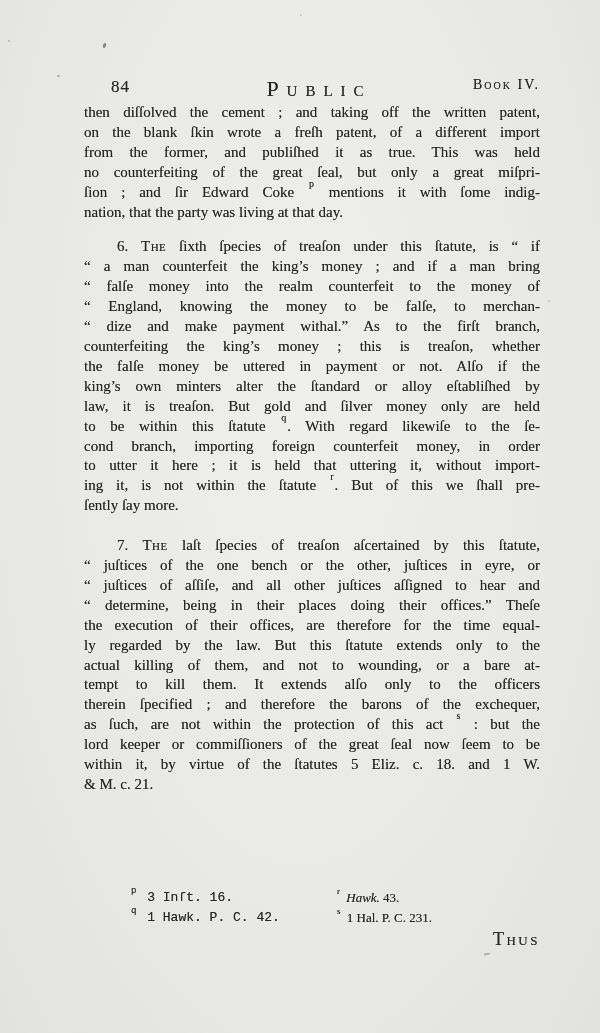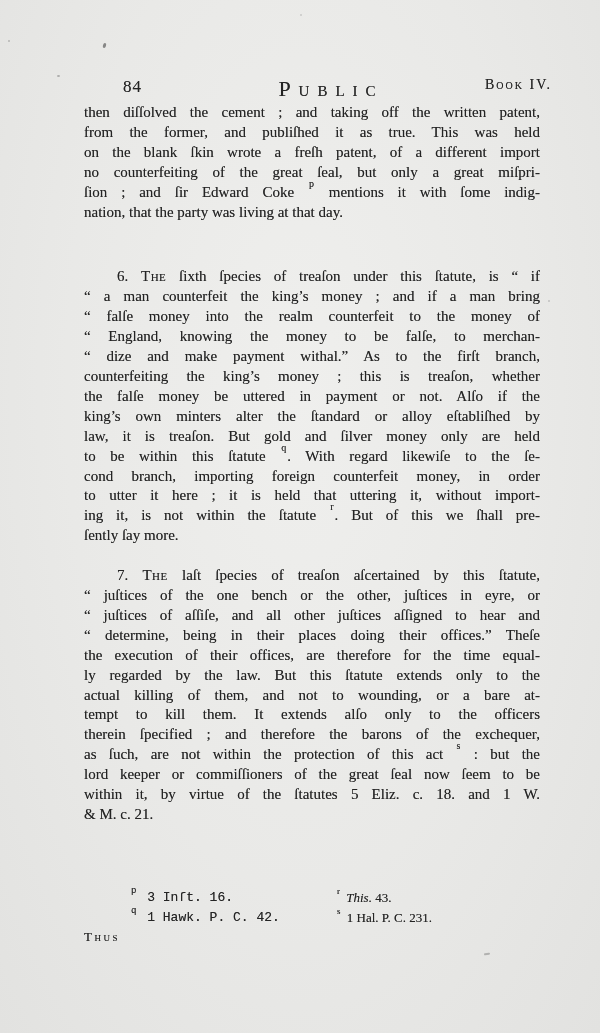--- a/index.html
+++ b/index.html
@@ -15,60 +15,60 @@
     margin: 0 auto;
     background: var(--paper);
     background-image: radial-gradient(ellipse at 50% 38%, #efefed 0%, #e9e9e7 55%, #e2e2e0 100%);
     font-family: "Liberation Serif", "DejaVu Serif", serif;
     color: var(--ink);
     overflow: hidden;
   }
   .page-text { text-shadow: 0 0 0.6px rgba(40,40,40,0.55); }
 
   
-  .header { position: absolute; top: 76px; left: 96px; width: 456px; height: 26px; }
+  .header { position: absolute; top: 76px; left: 84px; width: 456px; height: 26px; }
   .pagenum { position: absolute; left: 27px; top: 1px; font-size: 17px; letter-spacing: 1px; }
   .running-title {
     position: absolute; left: 0; right: 0; top: 0; text-align: center;
     font-variant: small-caps; font-size: 22px; letter-spacing: 8px; text-indent: 14px;
   }
   .book-label {
     position: absolute; right: 0; top: 1px;
     font-variant: small-caps; font-size: 14px; letter-spacing: 2px;
   }
 
   
   .bodytext {
     position: absolute; left: 84px; top: 103px; width: 456px;
     font-size: 15px; line-height: 19.9px;
   }
   .paragraph { margin: 0; }
-  .paragraph + .paragraph { margin-top: 45px; }
+  .paragraph + .paragraph { margin-top: 15px; }
   .paragraph:nth-of-type(3) { margin-top: 20px; }
   .line { text-align: justify; text-align-last: justify; }
   .line.last { text-align-last: left; }
   .line.indent { text-indent: 33px; }
   sup { font-size: 10px; line-height: 0; position: relative; top: -4px; margin: 0 1px; }
   .sc { font-variant: small-caps; letter-spacing: 0.5px; }
   .it { font-style: italic; }
 
   
   .footnotes {
     position: absolute; left: 84px; top: 888px; width: 456px; height: 44px;
     font-size: 13px; line-height: 20px;
   }
   .fn-col { position: absolute; top: 0; }
   .fn-col.left  { left: 46px; font-family: Liberation Mono, monospace; }
   .fn-col.right { left: 252px; }
   .footnotes sup { font-size: 9px; top: -3px; margin-right: 3px; }
 
   
   .catchword {
-    position: absolute; left: 84px; top: 929px; width: 456px; 
-    font-variant: small-caps; font-size: 13px; letter-spacing: 2.5px;
+    position: absolute; left: 84px; top: 929px; width: 456px; text-align: right;
+    font-variant: small-caps; font-size: 18px; letter-spacing: 2.5px;
   }
 
   
   .speck { position: absolute; background: rgba(55,55,55,0.55); border-radius: 50%; }
   .speck.s1 { left: 103px; top: 43px;  width: 3px; height: 5px; border-radius: 2px/3px; transform: rotate(18deg); }
   .speck.s2 { left: 57px;  top: 75px;  width: 3px; height: 2px; opacity: .6; }
   .speck.s3 { left: 8px;   top: 40px;  width: 2px; height: 2px; opacity: .5; }
   .speck.s4 { left: 548px; top: 300px; width: 2px; height: 2px; opacity: .4; }
   .speck.s5 { left: 484px; top: 953px; width: 6px; height: 2px; border-radius: 1px; opacity: .55; transform: rotate(-8deg); }
   .speck.s6 { left: 300px; top: 14px;  width: 2px; height: 2px; opacity: .35; }
@@ -80,22 +80,22 @@
 
   <div class="header">
     <span class="pagenum">84</span>
     <span class="running-title">Public</span>
     <span class="book-label">Book IV.</span>
   </div>
 
   <div class="bodytext" id="bodytext">
       <div class="paragraph">
         <div class="line">then diſſolved the cement ; and taking off the written patent,</div>
+        <div class="line">on the blank ſkin wrote a freſh patent, of a different import</div>
         <div class="line">from the former, and publiſhed it as true.  This was held</div>
-        <div class="line">on the blank ſkin wrote a freſh patent, of a different import</div>
         <div class="line">no counterfeiting of the great ſeal, but only a great miſpri-</div>
         <div class="line">ſion ; and ſir Edward Coke <sup>p</sup> mentions it with ſome indig-</div>
         <div class="line last">nation, that the party was living at that day.</div>
       </div>
       <div class="paragraph">
         <div class="line indent">6. <span class="sc">The</span> ſixth ſpecies of treaſon under this ſtatute, is “ if</div>
         <div class="line">“ a man counterfeit the king’s money ; and if a man bring</div>
         <div class="line">“ falſe money into the realm counterfeit to the money of</div>
         <div class="line">“ England, knowing the money to be falſe, to merchan-</div>
         <div class="line">“ dize and make payment withal.”  As to the firſt branch,</div>
@@ -125,21 +125,21 @@
         <div class="line last">&amp; M. c. 21.</div>
       </div>
     </div>
 
   <div class="footnotes">
     <div class="fn-col left" id="fn-left">
         <div class="fn-line"><sup>p</sup> 3 Inſt. 16.</div>
         <div class="fn-line"><sup>q</sup> 1 Hawk. P. C. 42.</div>
       </div>
     <div class="fn-col right" id="fn-right">
-        <div class="fn-line"><sup>r</sup> <span class="it">This.</span> 43.</div>
+        <div class="fn-line"><sup>r</sup> <span class="it">Hawk.</span> 43.</div>
         <div class="fn-line"><sup>s</sup> 1 Hal. P. C. 231.</div>
       </div>
   </div>
 
   <div class="catchword">Thus</div>
 
   <div class="speck s1"></div>
   <div class="speck s2"></div>
   <div class="speck s3"></div>
   <div class="speck s4"></div>

